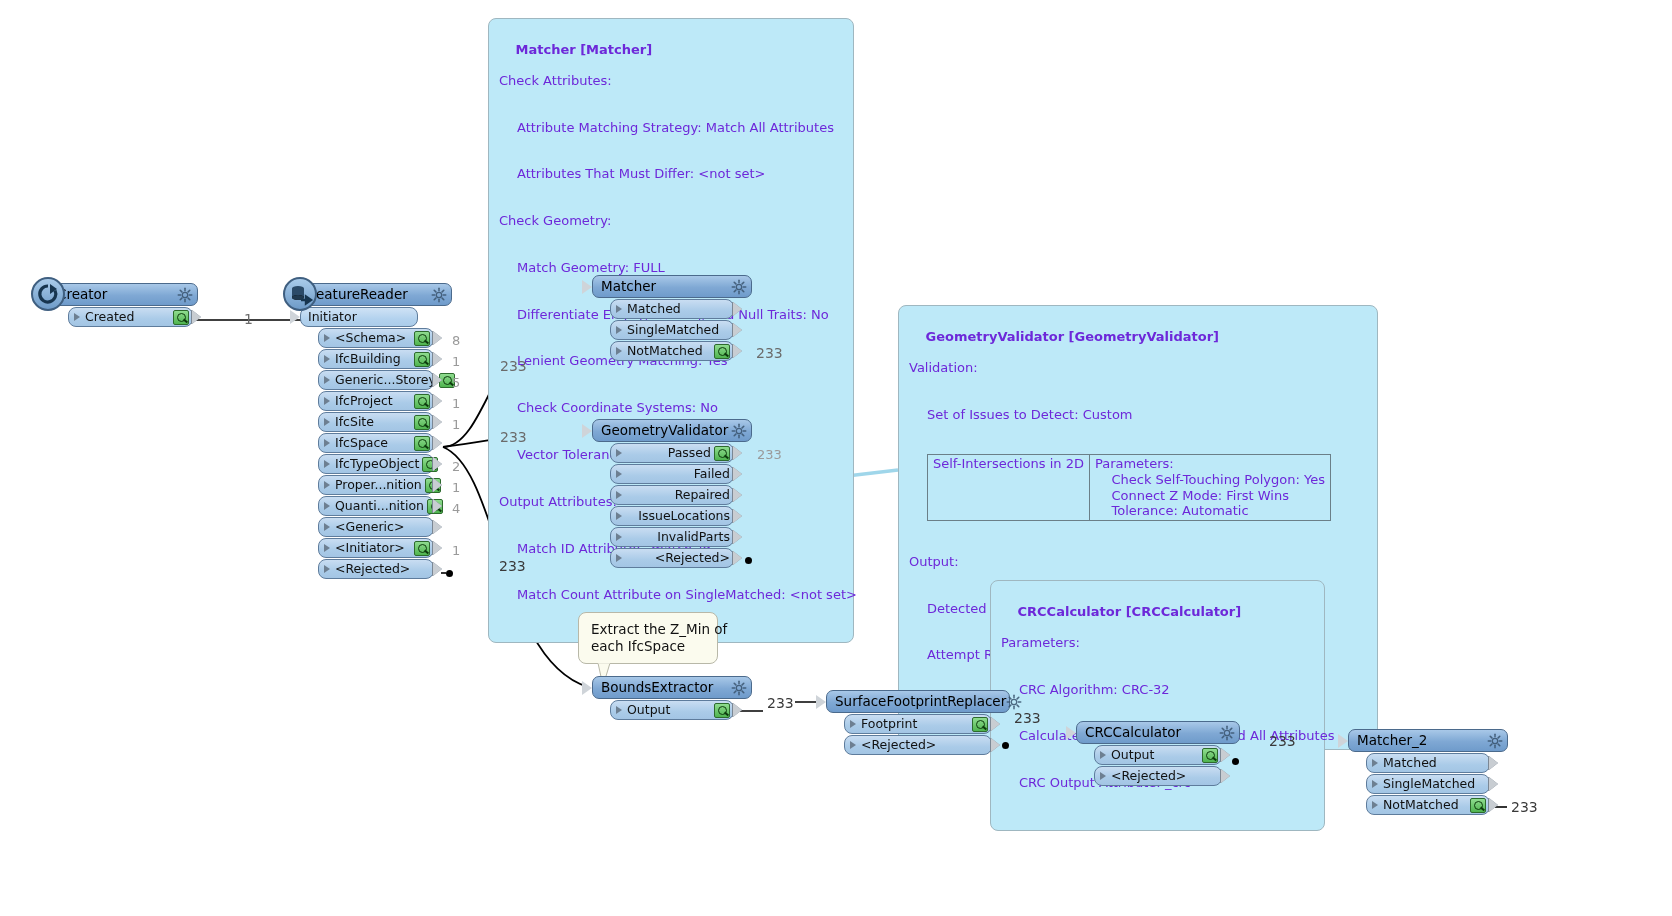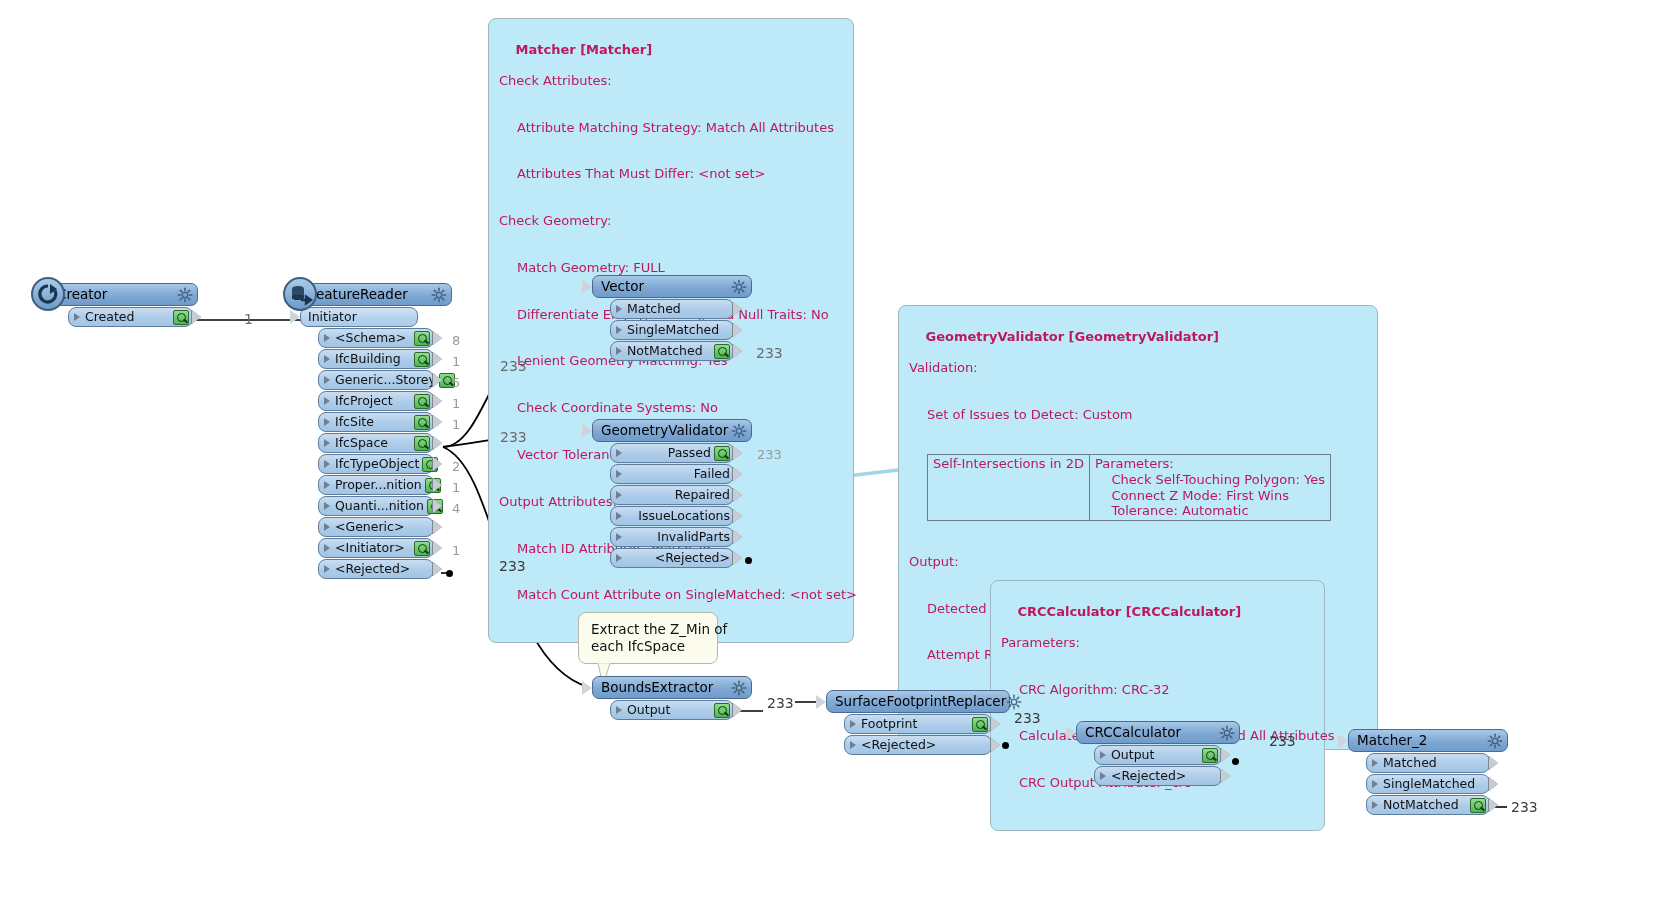--- a/index.html
+++ b/index.html
@@ -146,21 +146,21 @@
 
   
   .anno {
     position: absolute;
     background: #bde9f8;
     border: 1px solid #9fb7c0;
     border-radius: 8px;
     padding: 7px 10px 8px 10px;
     font-size: 13px;
     line-height: 15.6px;
-    color: #be185d;
+    color: #6d28d9;
     white-space: pre;
   }
   .anno .t { font-weight: bold; }
   .anno .ind1 { padding-left: 18px; display: block; }
   .anno .ind0 { display: block; }
 
   .anno-table {
     border-collapse: collapse;
     margin: 1px 0 2px 18px;
     font-size: 13px;
@@ -440,21 +440,21 @@
   <span class="port-count" style="left:452px; top:543px;">1</span>
   <span class="dot-end" style="left:446px; top:570px;"></span>
 
   <span class="wire-count" style="left:500px; top:358px;">233</span>
   <span class="wire-count" style="left:500px; top:429px;">233</span>
   <span class="wire-count dark" style="left:499px; top:558px;">233</span>
 
   <div class="node" style="left:592px; top:275px; width:160px;">
     <div class="node-header">
       <span class="innub"></span>
-      <span class="title">Vector</span>
+      <span class="title">Matcher</span>
       <svg class="gear" viewBox="0 0 20 20">
         <circle cx="10" cy="10" r="3.4" fill="none" stroke="#39536d" stroke-width="1.6"></circle>
         <g stroke="#39536d" stroke-width="1.9" stroke-linecap="round">
           <line x1="10" y1="1.6" x2="10" y2="4.6"></line>
             <line x1="10" y1="15.4" x2="10" y2="18.4"></line>
           <line x1="1.6" y1="10" x2="4.6" y2="10"></line>
             <line x1="15.4" y1="10" x2="18.4" y2="10"></line>
           <line x1="4" y1="4" x2="6.1" y2="6.1"></line>
             <line x1="13.9" y1="13.9" x2="16" y2="16"></line>
           <line x1="16" y1="4" x2="13.9" y2="6.1"></line>

